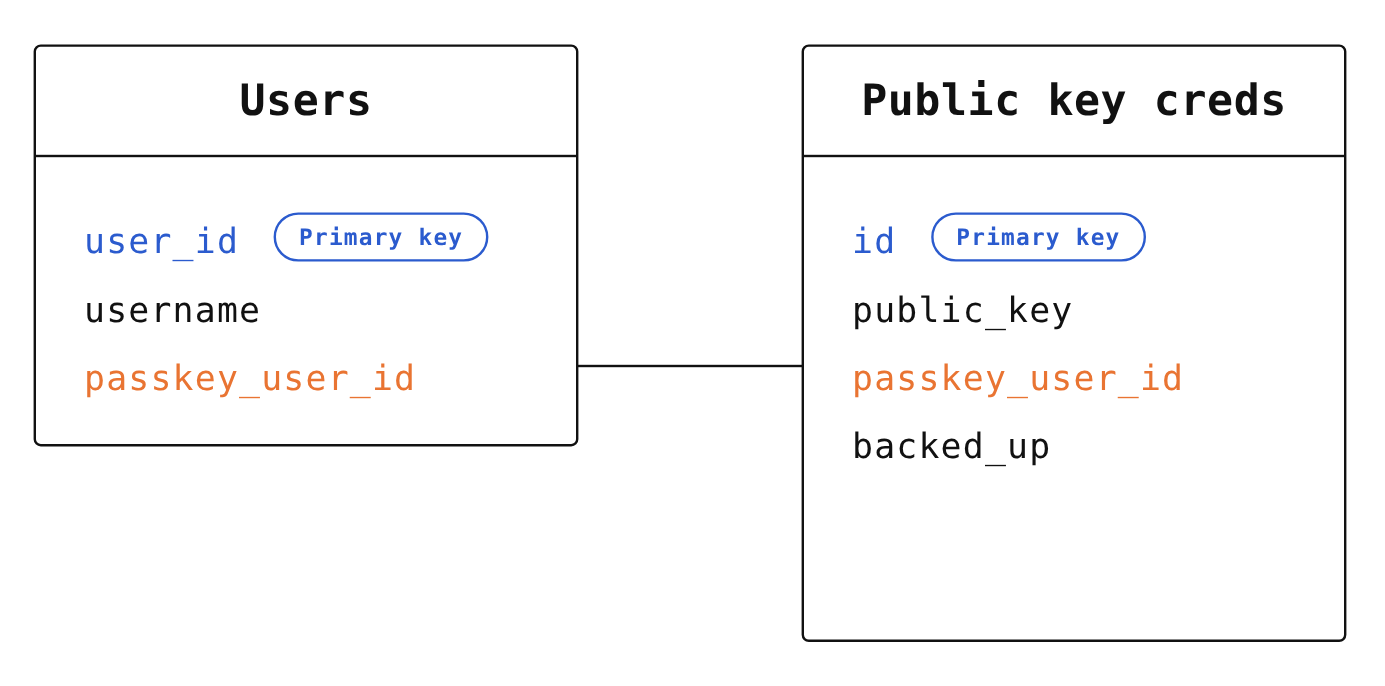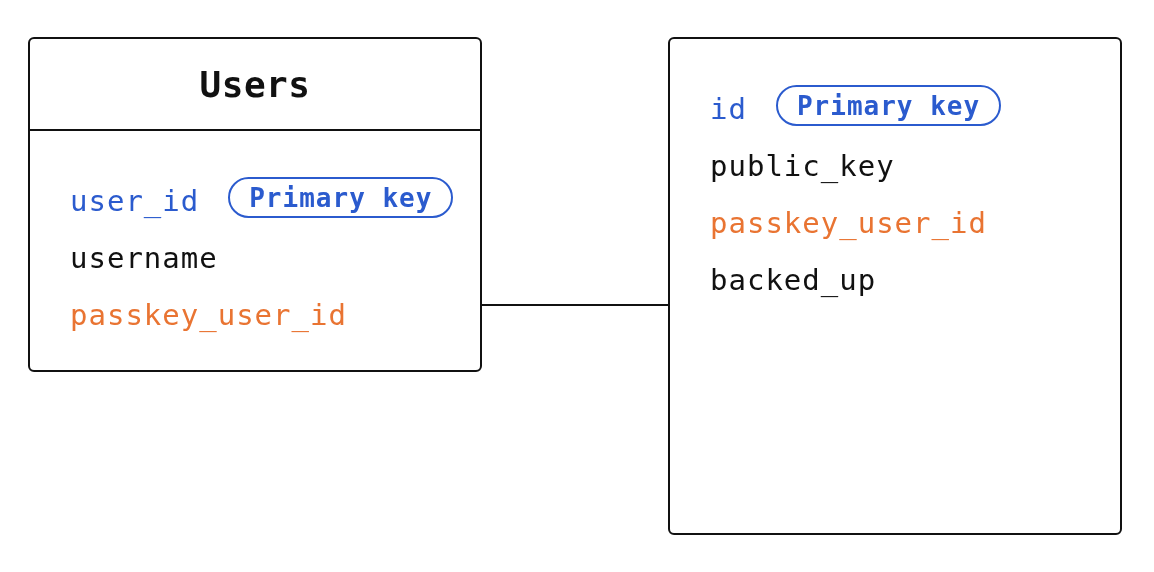--- a/index.html
+++ b/index.html
@@ -53,21 +53,21 @@
   .badge {
     margin-left: 29px;
     display: inline-flex;
     align-items: center;
     box-sizing: border-box;
     height: 41px;
     padding: 0 19px;
     border: 2px solid var(--primary, #2b5bce);
     border-radius: 999px;
     color: var(--primary, #2b5bce);
-    font-size: 26px;
+    font-size: 19px;
     font-weight: bold;
     letter-spacing: 1px;
   }
   .connector {
     position: absolute;
     left: 480px;
     top: 304px;
     width: 190px;
     height: 2px;
     background: var(--line, #111111);
@@ -90,20 +90,21 @@
         <div class="row">
           <span class="field-name role-default">username</span>
         </div>
         <div class="row">
           <span class="field-name role-foreign">passkey_user_id</span>
         </div>
       </div>
   </section>
 
   <section class="table-box table-1">
+    <header class="table-header">Public key creds</header>
     <div class="table-rows">
         <div class="row">
           <span class="field-name role-primary">id</span>
           <span class="badge">Primary key</span>
         </div>
         <div class="row">
           <span class="field-name role-default">public_key</span>
         </div>
         <div class="row">
           <span class="field-name role-foreign">passkey_user_id</span>

